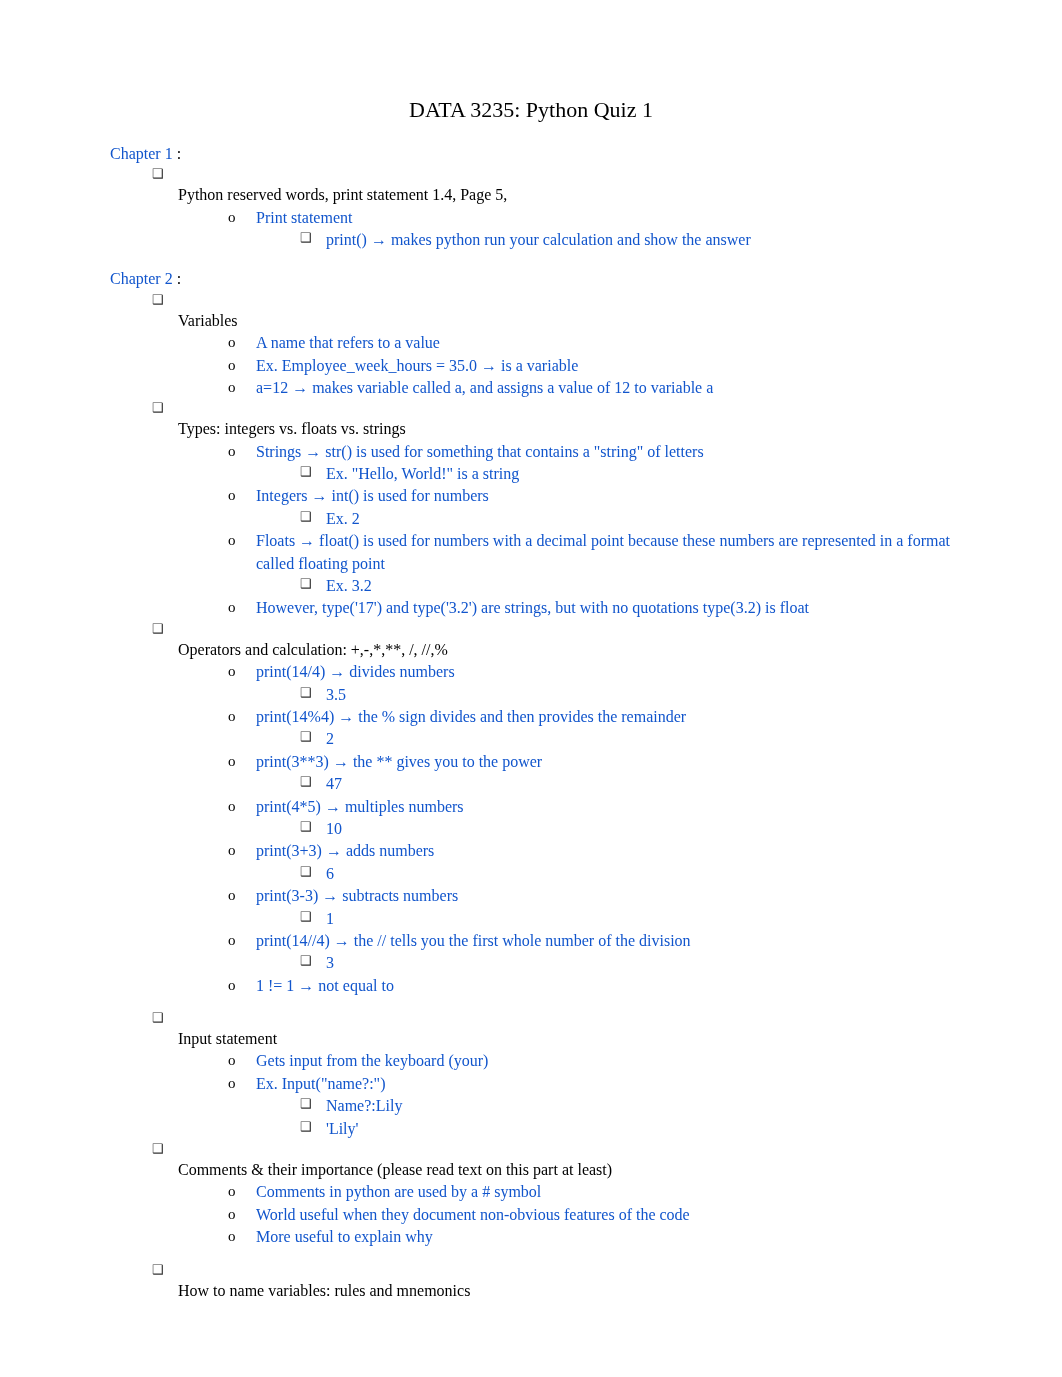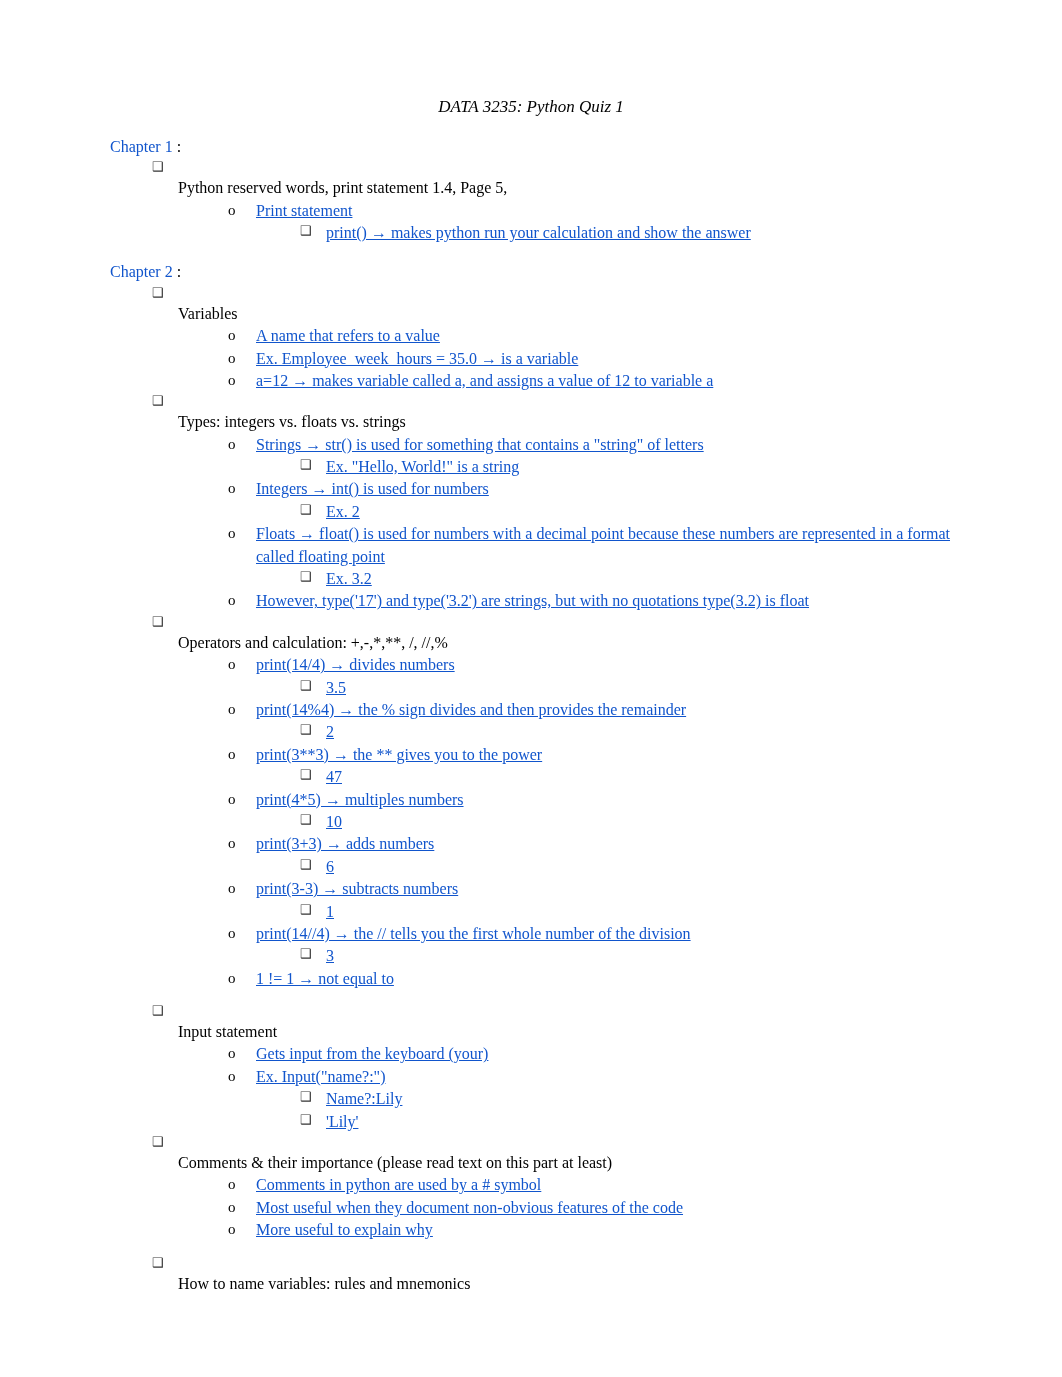--- a/index.html
+++ b/index.html
@@ -8,23 +8,22 @@
     font-family: "Times New Roman", Times, serif;
     font-size: 16px;
     line-height: 1.4;
     color: #000;
     width: 1062px;
     height: 1377px;
     padding: 95px 110px 60px 110px;
   }
   .title {
     text-align: center;
-    font-size: 17px;
+    font-size: 22px;
     margin-bottom: 4px;
-    font-style: italic;
   }
   .chapter-heading {
     color: #1155cc;
     font-size: 16px;
     margin-top: 17px;
   }
   .chapter-heading span.colon { color: #000; }
   .lvl1 {
     margin-left: 42px;
     display: flex;
@@ -61,21 +60,21 @@
     font-size: 16px;
   }
   .lvl3 .bullet {
     font-family: Arial, sans-serif;
     font-size: 13px;
     color: #333;
     width: 8px;
     flex-shrink: 0;
   }
   .lvl3 .content { flex: 1; }
-  .blue { color: #1155cc; text-decoration: underline; }
+  .blue { color: #1155cc; }
   .gap { height: 12px; }
 </style>
 </head>
 <body>
 
 <div class="title">DATA 3235: Python Quiz 1</div>
 
 <div class="chapter-heading">
   <span>Chapter 1</span><span class="colon"> :</span>
 </div>
@@ -238,21 +237,21 @@
 <div class="lvl1">
   <span class="bullet">❑</span>
   <span class="content">Comments &amp; their importance (please read text on this part at least)</span>
 </div>
 <div class="lvl2">
   <span class="bullet">o</span>
   <span class="content blue">Comments in python are used by a # symbol</span>
 </div>
 <div class="lvl2">
   <span class="bullet">o</span>
-  <span class="content blue">Most useful when they document non-obvious features of the code</span>
+  <span class="content blue">World useful when they document non-obvious features of the code</span>
 </div>
 <div class="lvl2">
   <span class="bullet">o</span>
   <span class="content blue">More useful to explain why</span>
 </div>
 
 <div class="gap"></div>
 
 <div class="lvl1">
   <span class="bullet">❑</span>

